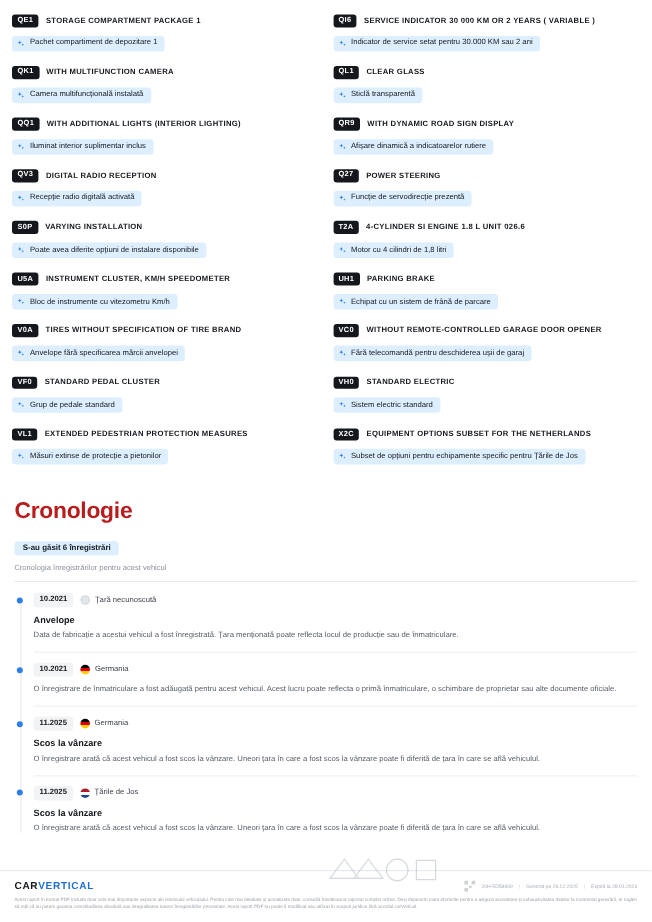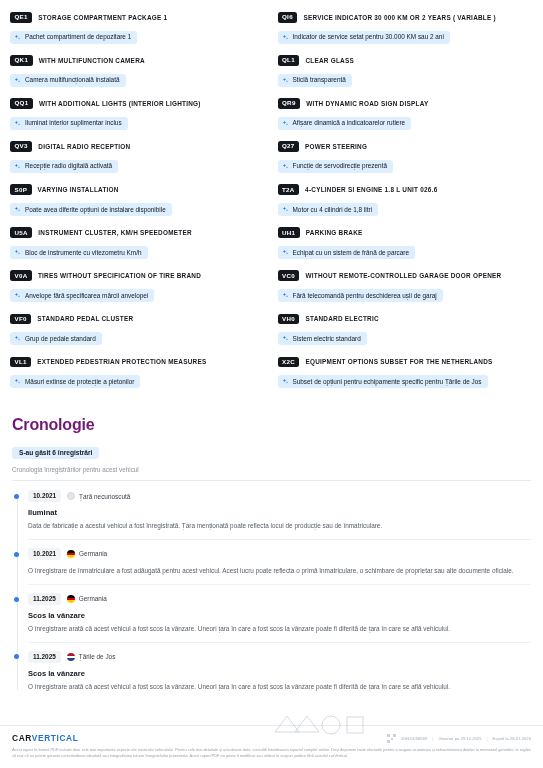--- a/index.html
+++ b/index.html
@@ -73,23 +73,23 @@
     width: 7px;
     height: 7px;
     display: block;
   }
 
   
   .section {
     padding: 10px 12px 0 12px;
   }
   .section-title {
-    font-size: 16px;
-    font-weight: bold;
-    color: #701a75;
+    font-size: 19px;
+    font-weight: bold;
+    color: #b91c1c;
     letter-spacing: -0.2px;
     margin-bottom: 7px;
   }
   .found-badge {
     display: inline-block;
     background: #ddeeff;
     color: #14181d;
     font-size: 6.6px;
     font-weight: bold;
     padding: 3px 7px;
@@ -455,21 +455,21 @@
     <div class="timeline" id="timeline">
         <div class="tl-item">
           <span class="tl-dot"></span>
           <div class="tl-meta">
             <span class="tl-date">10.2021</span>
             <span class="tl-country">
               <span class="flag flag-unknown"></span>
               <span>Țară necunoscută</span>
             </span>
           </div>
-          <div class="tl-heading">Iluminat</div>
+          <div class="tl-heading">Anvelope</div>
           <div class="tl-text">Data de fabricație a acestui vehicul a fost înregistrată. Țara menționată poate reflecta locul de producție sau de înmatriculare.</div>
         </div>
         <div class="tl-item">
           <span class="tl-dot"></span>
           <div class="tl-meta">
             <span class="tl-date">10.2021</span>
             <span class="tl-country">
               <span class="flag flag-de"></span>
               <span>Germania</span>
             </span>

